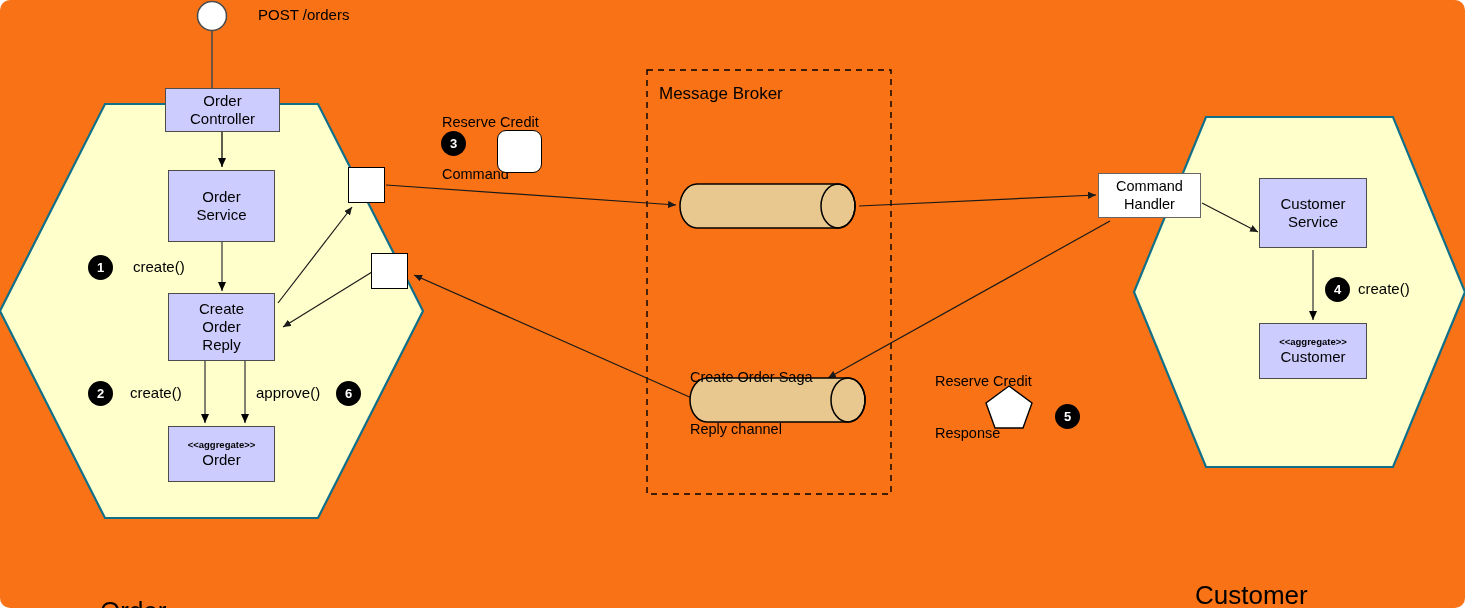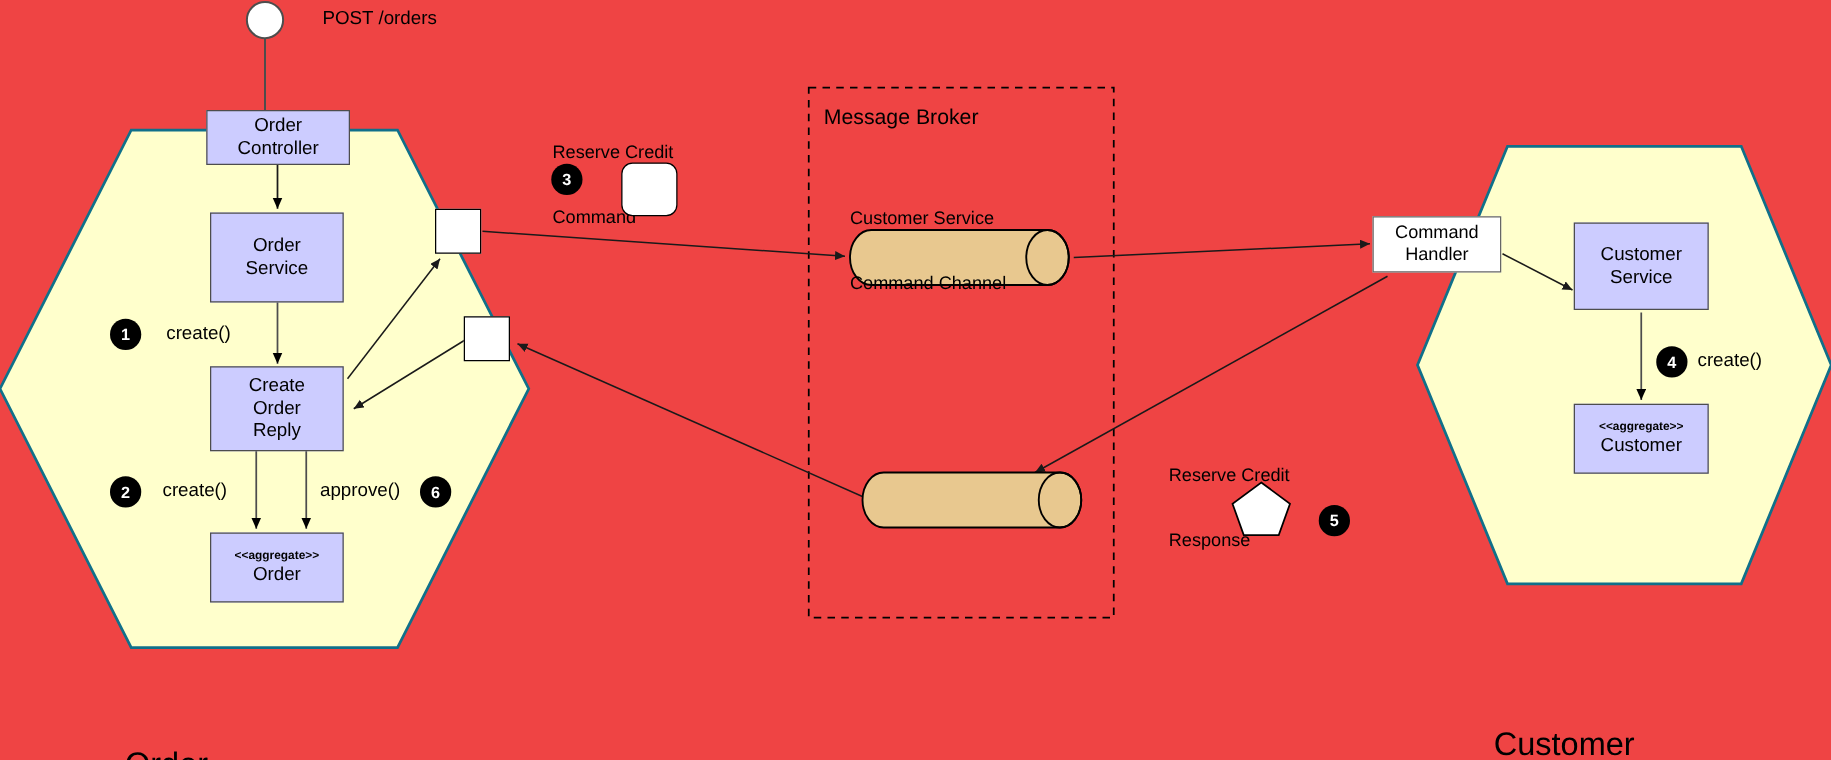--- a/index.html
+++ b/index.html
@@ -4,23 +4,24 @@
 <style>
   html, body {
     margin: 0;
     padding: 0;
     background: #ffffff;
   }
   #canvas {
     position: relative;
     width: 1465px;
     height: 608px;
-    background: #ef4444;
+    background: #f97316;
     font-family: "Liberation Sans", sans-serif;
     overflow: hidden;
+    border-radius: 10px;
   }
   svg.layer {
     position: absolute;
     left: 0;
     top: 0;
     width: 1465px;
     height: 608px;
     overflow: visible;
   }
   .txt {
@@ -214,25 +215,25 @@
 
   <div class="txt lbl-small center" style="left:442px; top:80px; width:148px;">
     <div>Reserve Credit</div>
     <div>Command</div>
   </div>
   <div class="badge" style="left:441px; top:131px;">3</div>
   <div class="msgicon" style="left:497px; top:130px; width:45px; height:43px;"></div>
 
   <div class="txt broker-title" style="left:659px; top:84px;">Message Broker</div>
 
-  <div class="txt lbl-small center" style="left:680px; top:133px; width:178px;">
-    <div>Customer Service</div>
-    <div>Command Channel</div>
-  </div>
-
+
+  <div class="txt lbl-small center" style="left:690px; top:335px; width:178px;">
+    <div>Create Order Saga</div>
+    <div>Reply channel</div>
+  </div>
 
   <div class="txt lbl-small center" style="left:935px; top:339px; width:148px;">
     <div>Reserve Credit</div>
     <div>Response</div>
   </div>
   <div class="badge" style="left:1055px; top:404px;">5</div>
 
   <div class="whitebox" style="left:1098px; top:173px; width:103px; height:45px;">
     <span>Command</span>
     <span>Handler</span>

